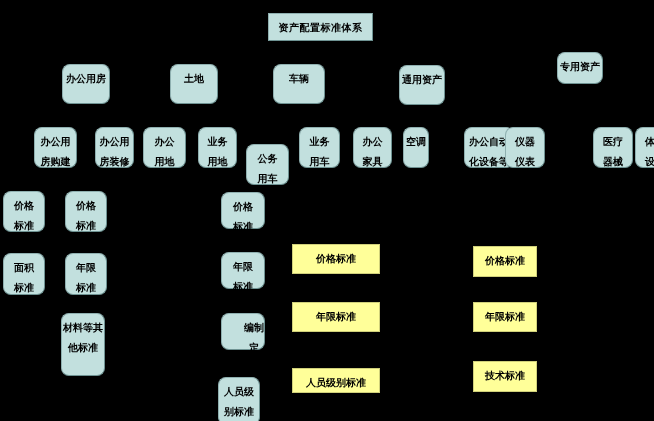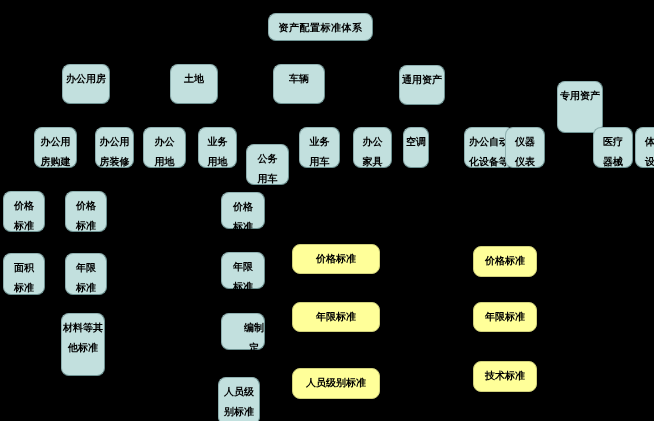--- a/index.html
+++ b/index.html
@@ -20,48 +20,48 @@
     border-bottom-color: #6e9292;
     border-radius: 8px;
     color: #000;
     font-size: 10px;
     font-weight: bold;
     line-height: 20px;
     padding-top: 4px;
     text-align: center;
     white-space: pre-line;
   }
-  .root { border-radius: 8px; letter-spacing: 0.5px; }
+  .root { border-radius: 0; letter-spacing: 0.5px; }
   .hl {
     position: absolute;
     box-sizing: border-box;
     background: #ffff99;
     border: 1px solid #cfcf7a;
-    border-radius: 8px;
+    border-radius: 0;
     color: #000;
     font-size: 10px;
     font-weight: bold;
     line-height: 20px;
     padding-top: 4px;
     text-align: center;
     white-space: pre-line;
   }
 </style>
 </head>
 <body>
 
 <div id="canvas">
 
   <div class="node root" style="left:268px; top:13px; width:105px; height:28px;">资产配置标准体系</div>
 
   <div class="node" style="left:62px;  top:64px; width:48px; height:40px;">办公用房</div>
   <div class="node" style="left:170px; top:64px; width:48px; height:40px;">土地</div>
   <div class="node" style="left:273px; top:64px; width:52px; height:40px;">车辆</div>
   <div class="node" style="left:399px; top:65px; width:46px; height:40px;">通用资产</div>
-  <div class="node" style="left:557px; top:81px; width:46px; height:52px;">专用资产</div>
+  <div class="node" style="left:557px; top:52px; width:46px; height:32px;">专用资产</div>
 
   <div class="node" style="left:34px;  top:127px; width:43px; height:41px;">办公用
 房购建</div>
   <div class="node" style="left:95px;  top:127px; width:39px; height:41px;">办公用
 房装修</div>
   <div class="node" style="left:143px; top:127px; width:43px; height:41px;">办公
 用地</div>
   <div class="node" style="left:198px; top:127px; width:39px; height:41px;">业务
 用地</div>
   <div class="node" style="left:246px; top:127px; width:43px; height:41px;margin-top:17px;">公务
@@ -94,18 +94,18 @@
 标准</div>
   <div class="node" style="left:221px; top:252px; width:44px; height:37px;">年限
 标准</div>
   <div class="node" style="left:221px; top:313px; width:44px; height:37px;padding-left:22px;">编制定
 员标准</div>
   <div class="node" style="left:218px; top:377px; width:42px; height:48px;">人员级
 别标准</div>
 
   <div class="hl" style="left:292px; top:244px; width:88px; height:30px;">价格标准</div>
   <div class="hl" style="left:292px; top:302px; width:88px; height:30px;">年限标准</div>
-  <div class="hl" style="left:292px; top:368px; width:88px; height:31px;">人员级别标准</div>
+  <div class="hl" style="left:292px; top:368px; width:88px; height:25px;">人员级别标准</div>
   <div class="hl" style="left:473px; top:246px; width:64px; height:31px;">价格标准</div>
   <div class="hl" style="left:473px; top:302px; width:64px; height:30px;">年限标准</div>
   <div class="hl" style="left:473px; top:361px; width:64px; height:31px;">技术标准</div>
 
 </div>
 
 </body></html>

